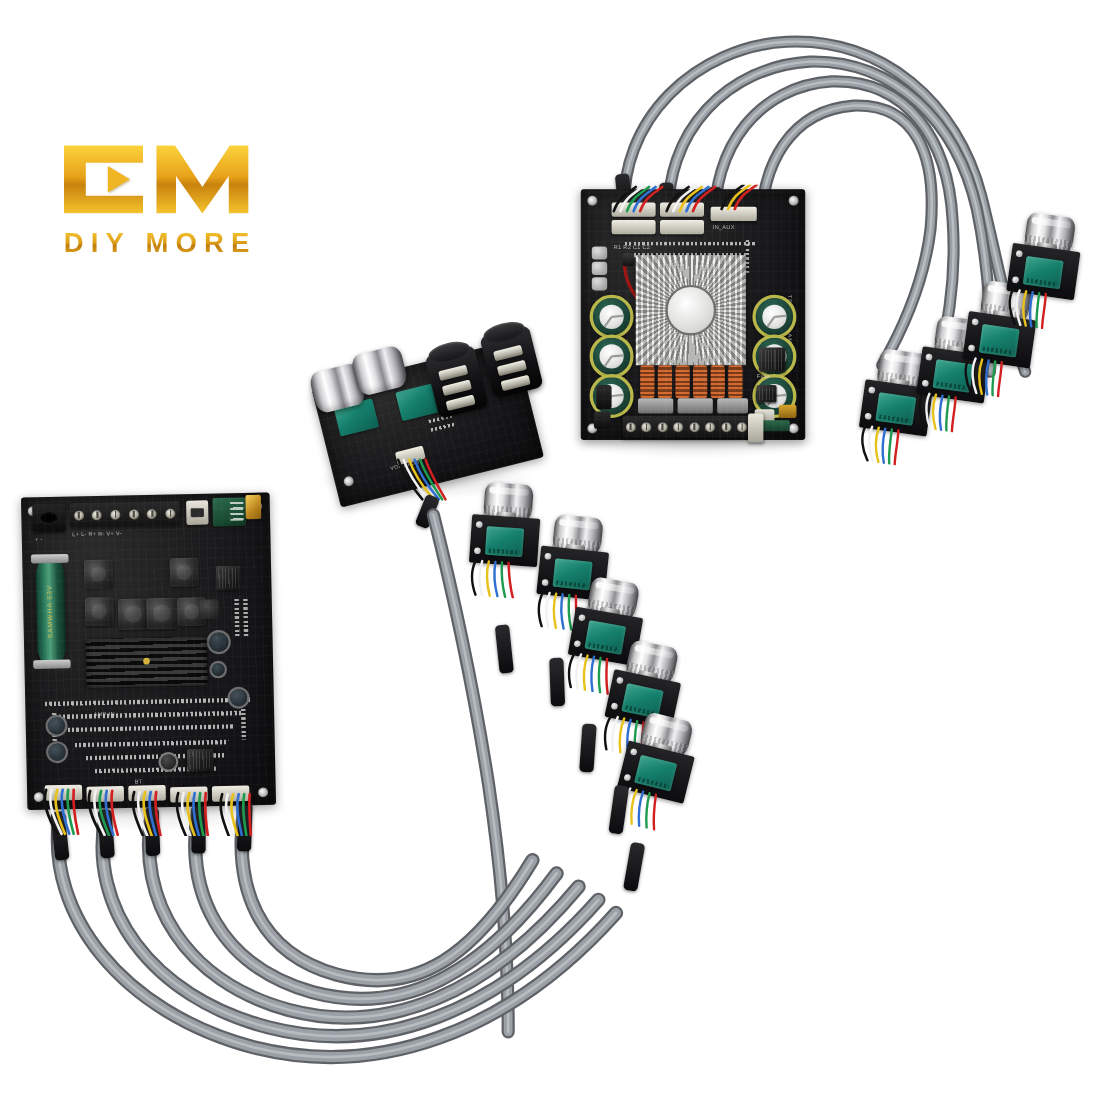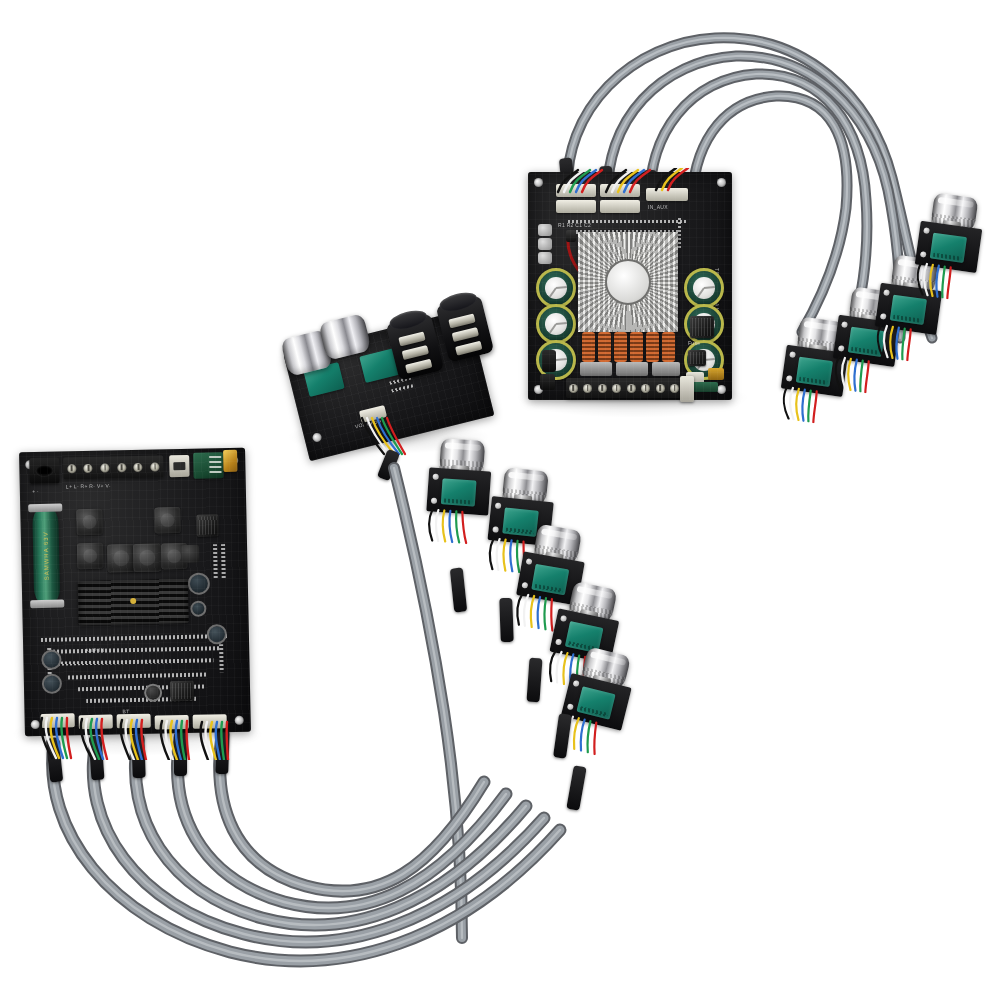--- a/index.html
+++ b/index.html
@@ -322,20 +322,28 @@
     position:absolute; border-radius:50%;
     background: radial-gradient(ellipse at center, rgba(0,0,0,.12), rgba(0,0,0,0) 70%);
     pointer-events:none;
   }
 </style>
 </head>
 <body>
 
 <div id="stage">
 
+  <div id="logo">
+    <div class="logo-mark">
+      <div class="ld"></div>
+      <div class="ld-arrow"></div>
+      <div class="lm"></div>
+    </div>
+    <div class="logo-sub">DIY MORE</div>
+  </div>
 
   <div class="glow-shadow" style="left:515px;top:378px;width:235px;height:40px;"></div>
   <div class="glow-shadow" style="left:10px;top:712px;width:255px;height:44px;"></div>
   <div class="glow-shadow" style="left:286px;top:420px;width:205px;height:34px;"></div>
 
   <div class="cable" style="left:540px;top:8px;width:470px;height:420px;">
     <svg width="470" height="420" viewBox="0 0 470 420">
       <g fill="none" stroke-linecap="round">
 
         <path d="M 28 190 C 20 100, 95 34, 175 30 C 262 26, 330 85, 352 170 C 366 225, 378 290, 392 330" stroke="#5e6166" stroke-width="11"></path>

